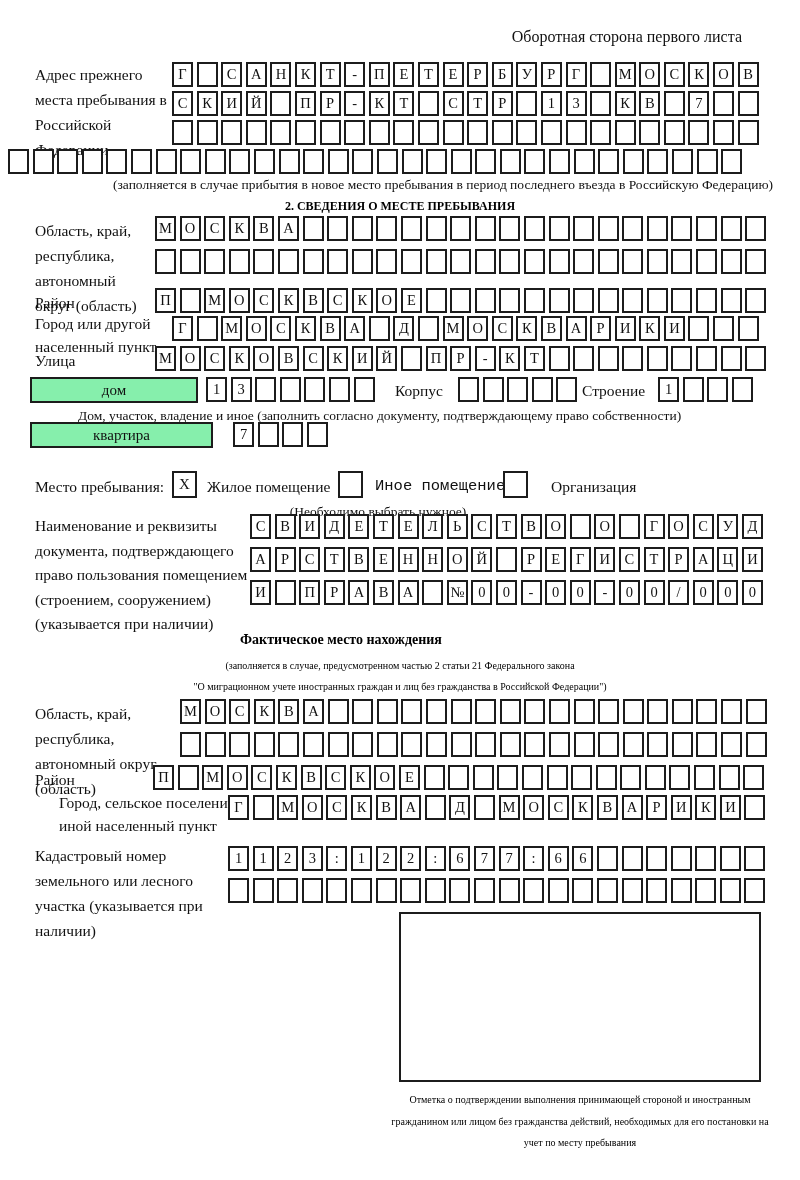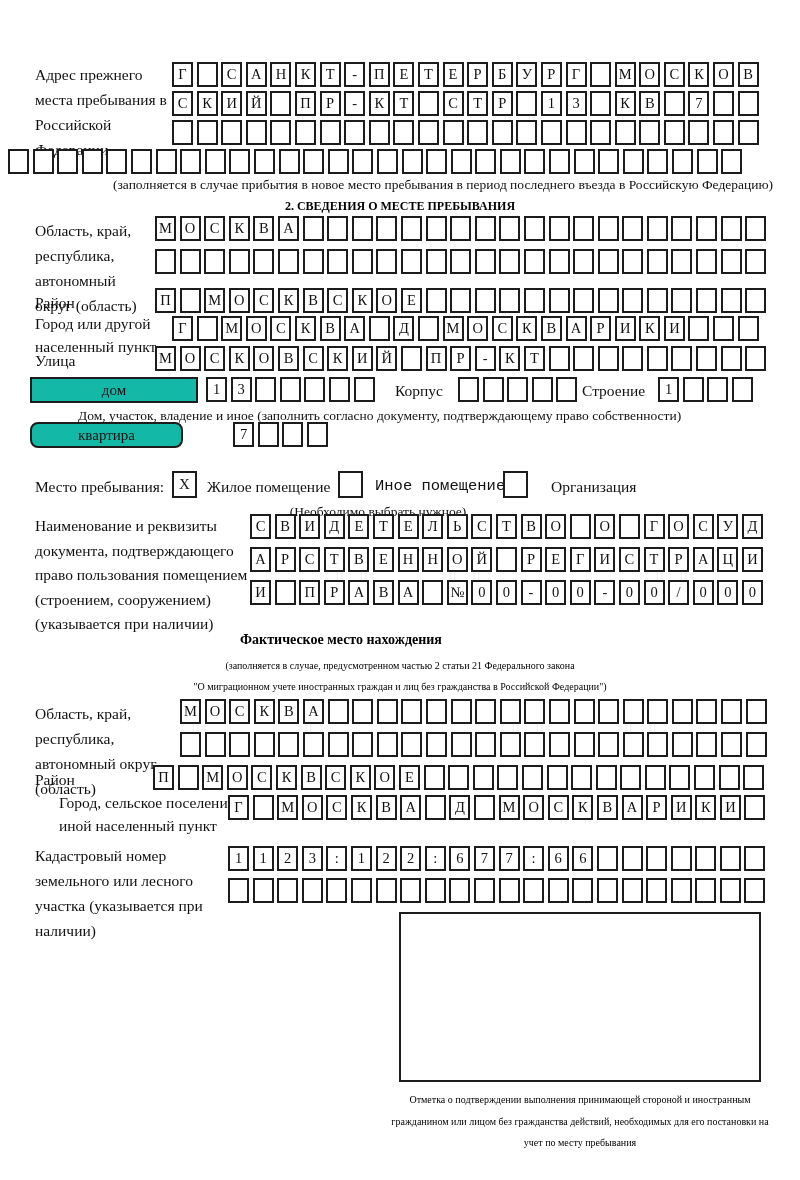--- a/index.html
+++ b/index.html
@@ -18,33 +18,34 @@
     border:2px solid #1c1c1c;background:#fff;
     font-size:14.5px;line-height:21px;text-align:center;color:#111;
   }
   .checkbox{
     position:absolute;width:25px;height:27px;box-sizing:border-box;
     border:2px solid #1c1c1c;background:#fff;
     font-size:15px;line-height:23px;text-align:center;color:#111;
   }
   .widebox{
     position:absolute;height:26px;box-sizing:border-box;border:2px solid #1c1c1c;
-    background:#14b8a6;text-align:center;font-size:15px;line-height:22px;color:#111;
+    background:#86efac;text-align:center;font-size:15px;line-height:22px;color:#111;
   }
   .stampbox{
     position:absolute;box-sizing:border-box;border:2px solid #1c1c1c;background:#fff;
   }
   .title{font-size:12px;line-height:20px;}
   .note{font-size:10px;line-height:20px;}
 </style>
 </head>
 <body>
 
 <div id="form-page">
 
+  <div class="abs lbl" style="top:24px;right:58px;font-size:16px;">Оборотная сторона первого листа</div>
 
   <div class="abs lbl" style="left:35px;top:62px;width:135px;">Адрес прежнего места пребывания в Российской Федерации</div>
   <div class="cellrow" style="left:172px;top:62px;">
       <span class="cell">Г</span>
       <span class="cell"></span>
       <span class="cell">С</span>
       <span class="cell">А</span>
       <span class="cell">Н</span>
       <span class="cell">К</span>
       <span class="cell">Т</span>
@@ -316,21 +317,21 @@
     </div>
   <div class="abs lbl" style="left:582px;top:378px;">Строение</div>
   <div class="cellrow" style="left:658px;top:377px;">
       <span class="cell">1</span>
       <span class="cell"></span>
       <span class="cell"></span>
       <span class="cell"></span>
     </div>
   <div class="abs cap" style="left:35px;top:407px;width:740px;">Дом, участок, владение и иное (заполнить согласно документу, подтверждающему право собственности)</div>
 
-  <div class="widebox" style="left:30px;top:422px;width:153px;border-radius:8px;">квартира</div>
+  <div class="widebox" style="left:30px;top:422px;width:183px;">квартира</div>
   <div class="cellrow" style="left:233px;top:422px;">
       <span class="cell">7</span>
       <span class="cell"></span>
       <span class="cell"></span>
       <span class="cell"></span>
     </div>
 
   <div class="abs lbl" style="left:35px;top:474px;">Место пребывания:</div>
   <div class="checkbox" style="left:172px;top:471px;">X</div>
   <div class="abs lbl" style="left:207px;top:474px;">Жилое помещение</div>

